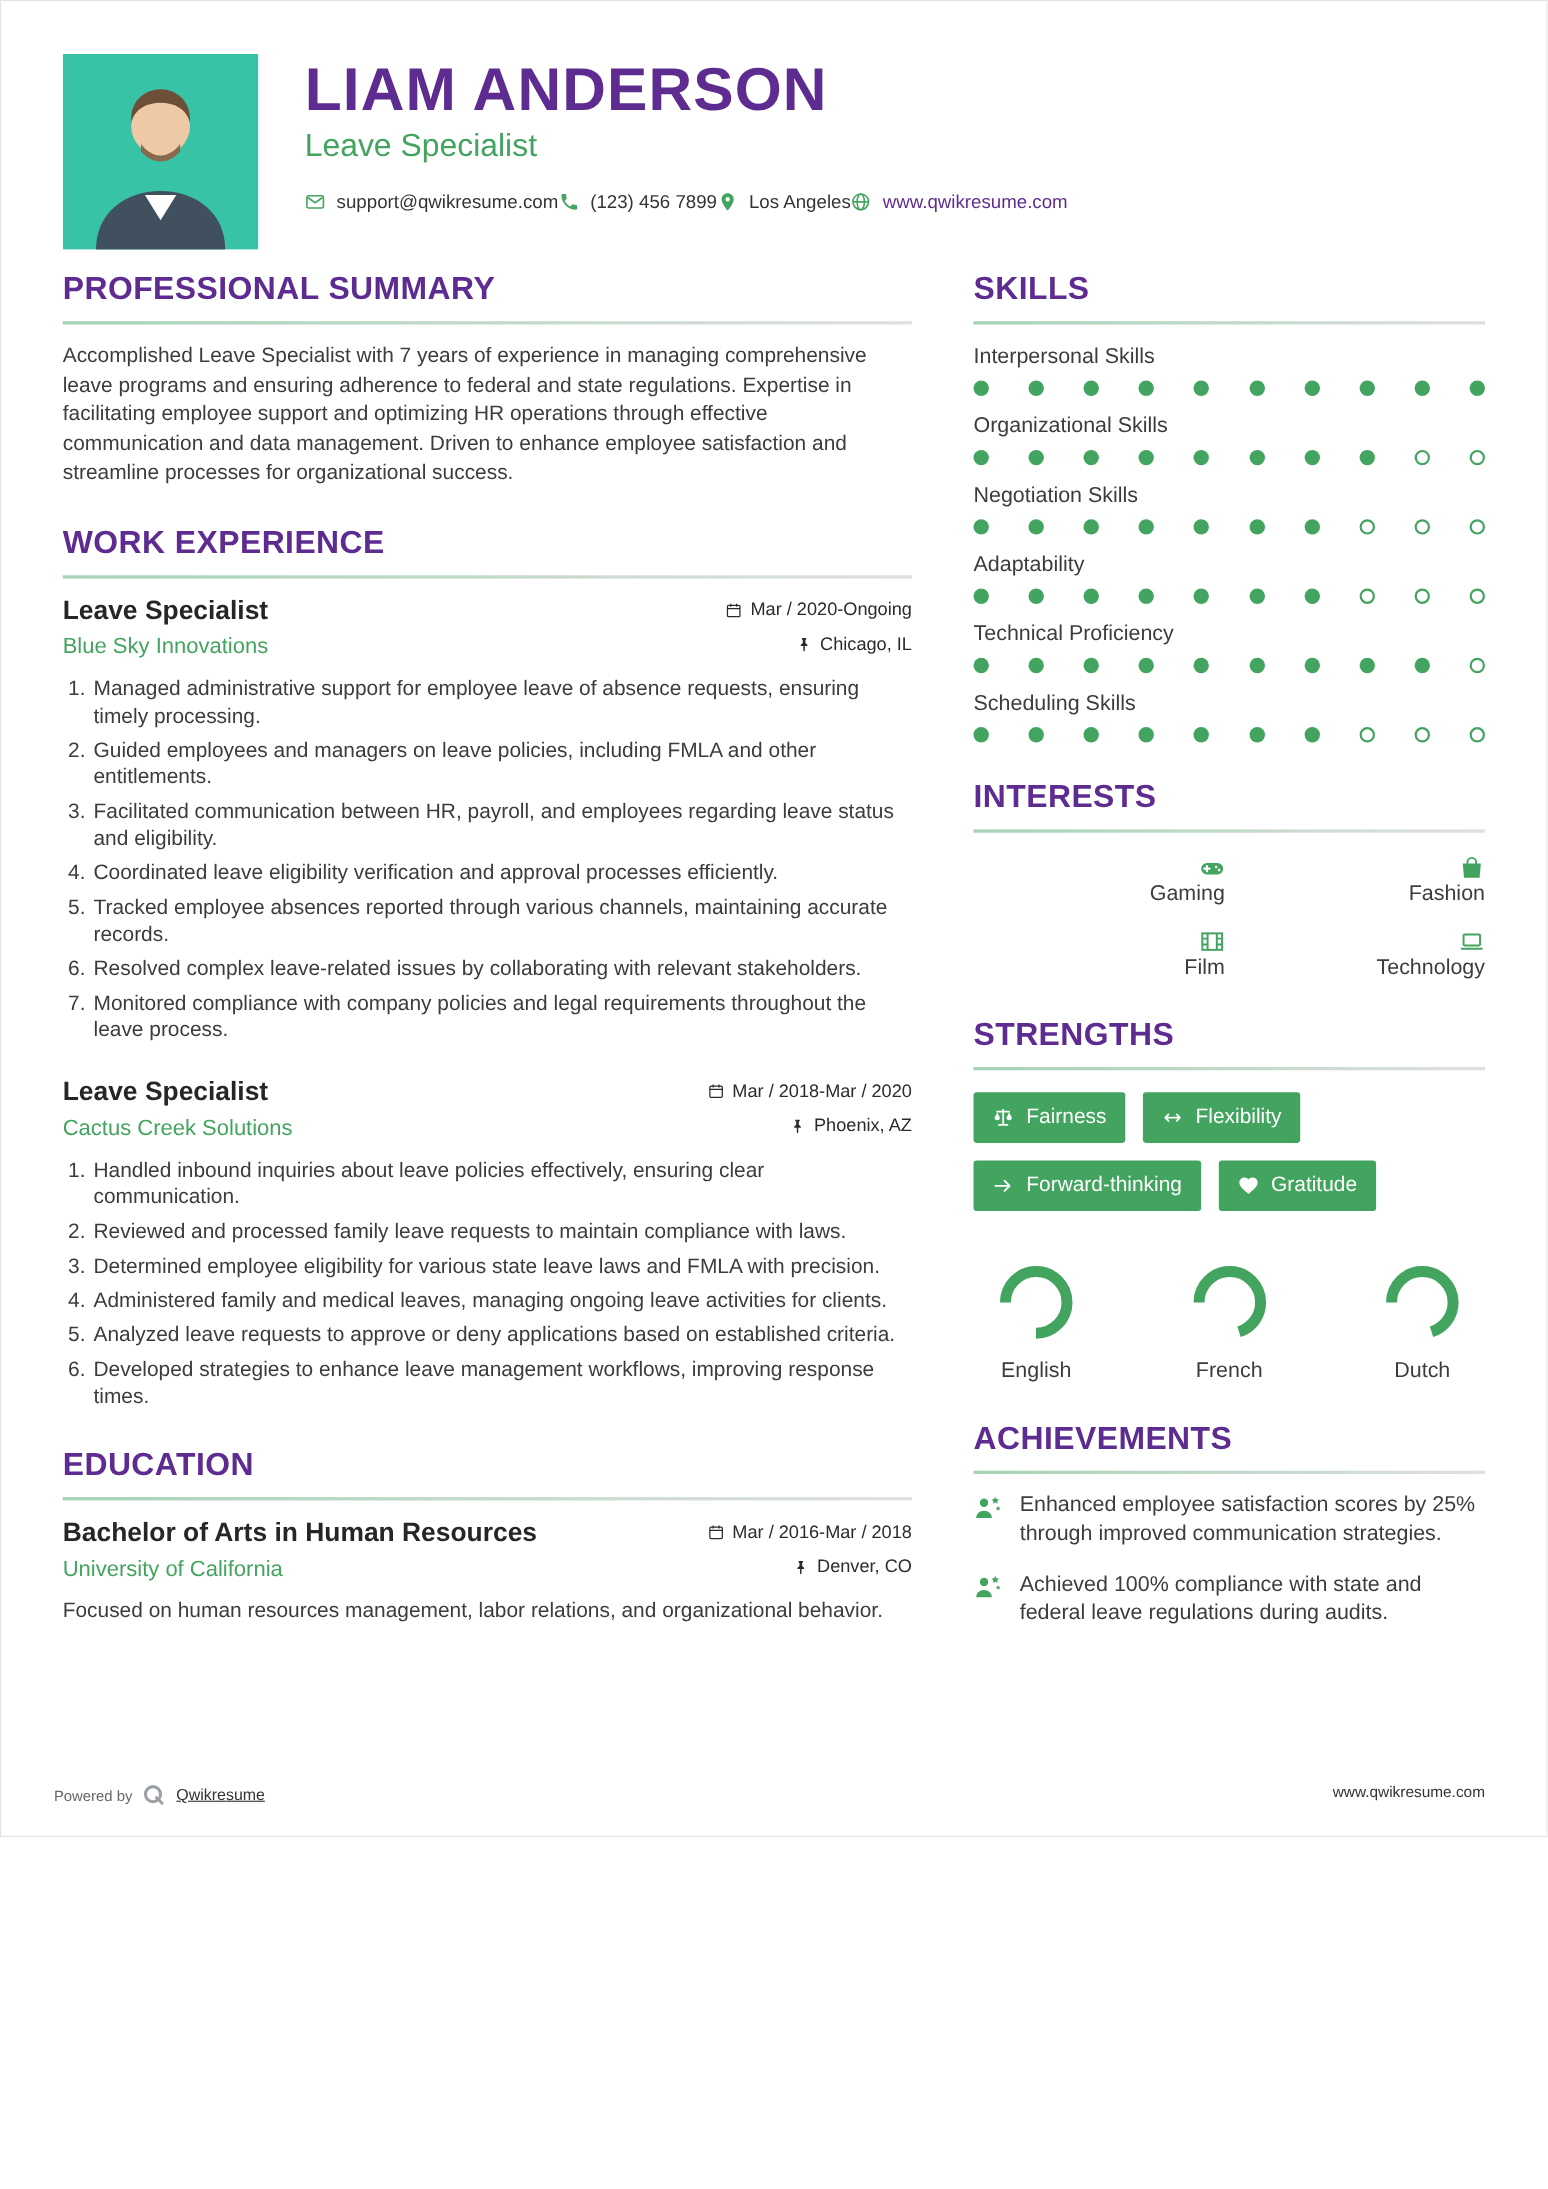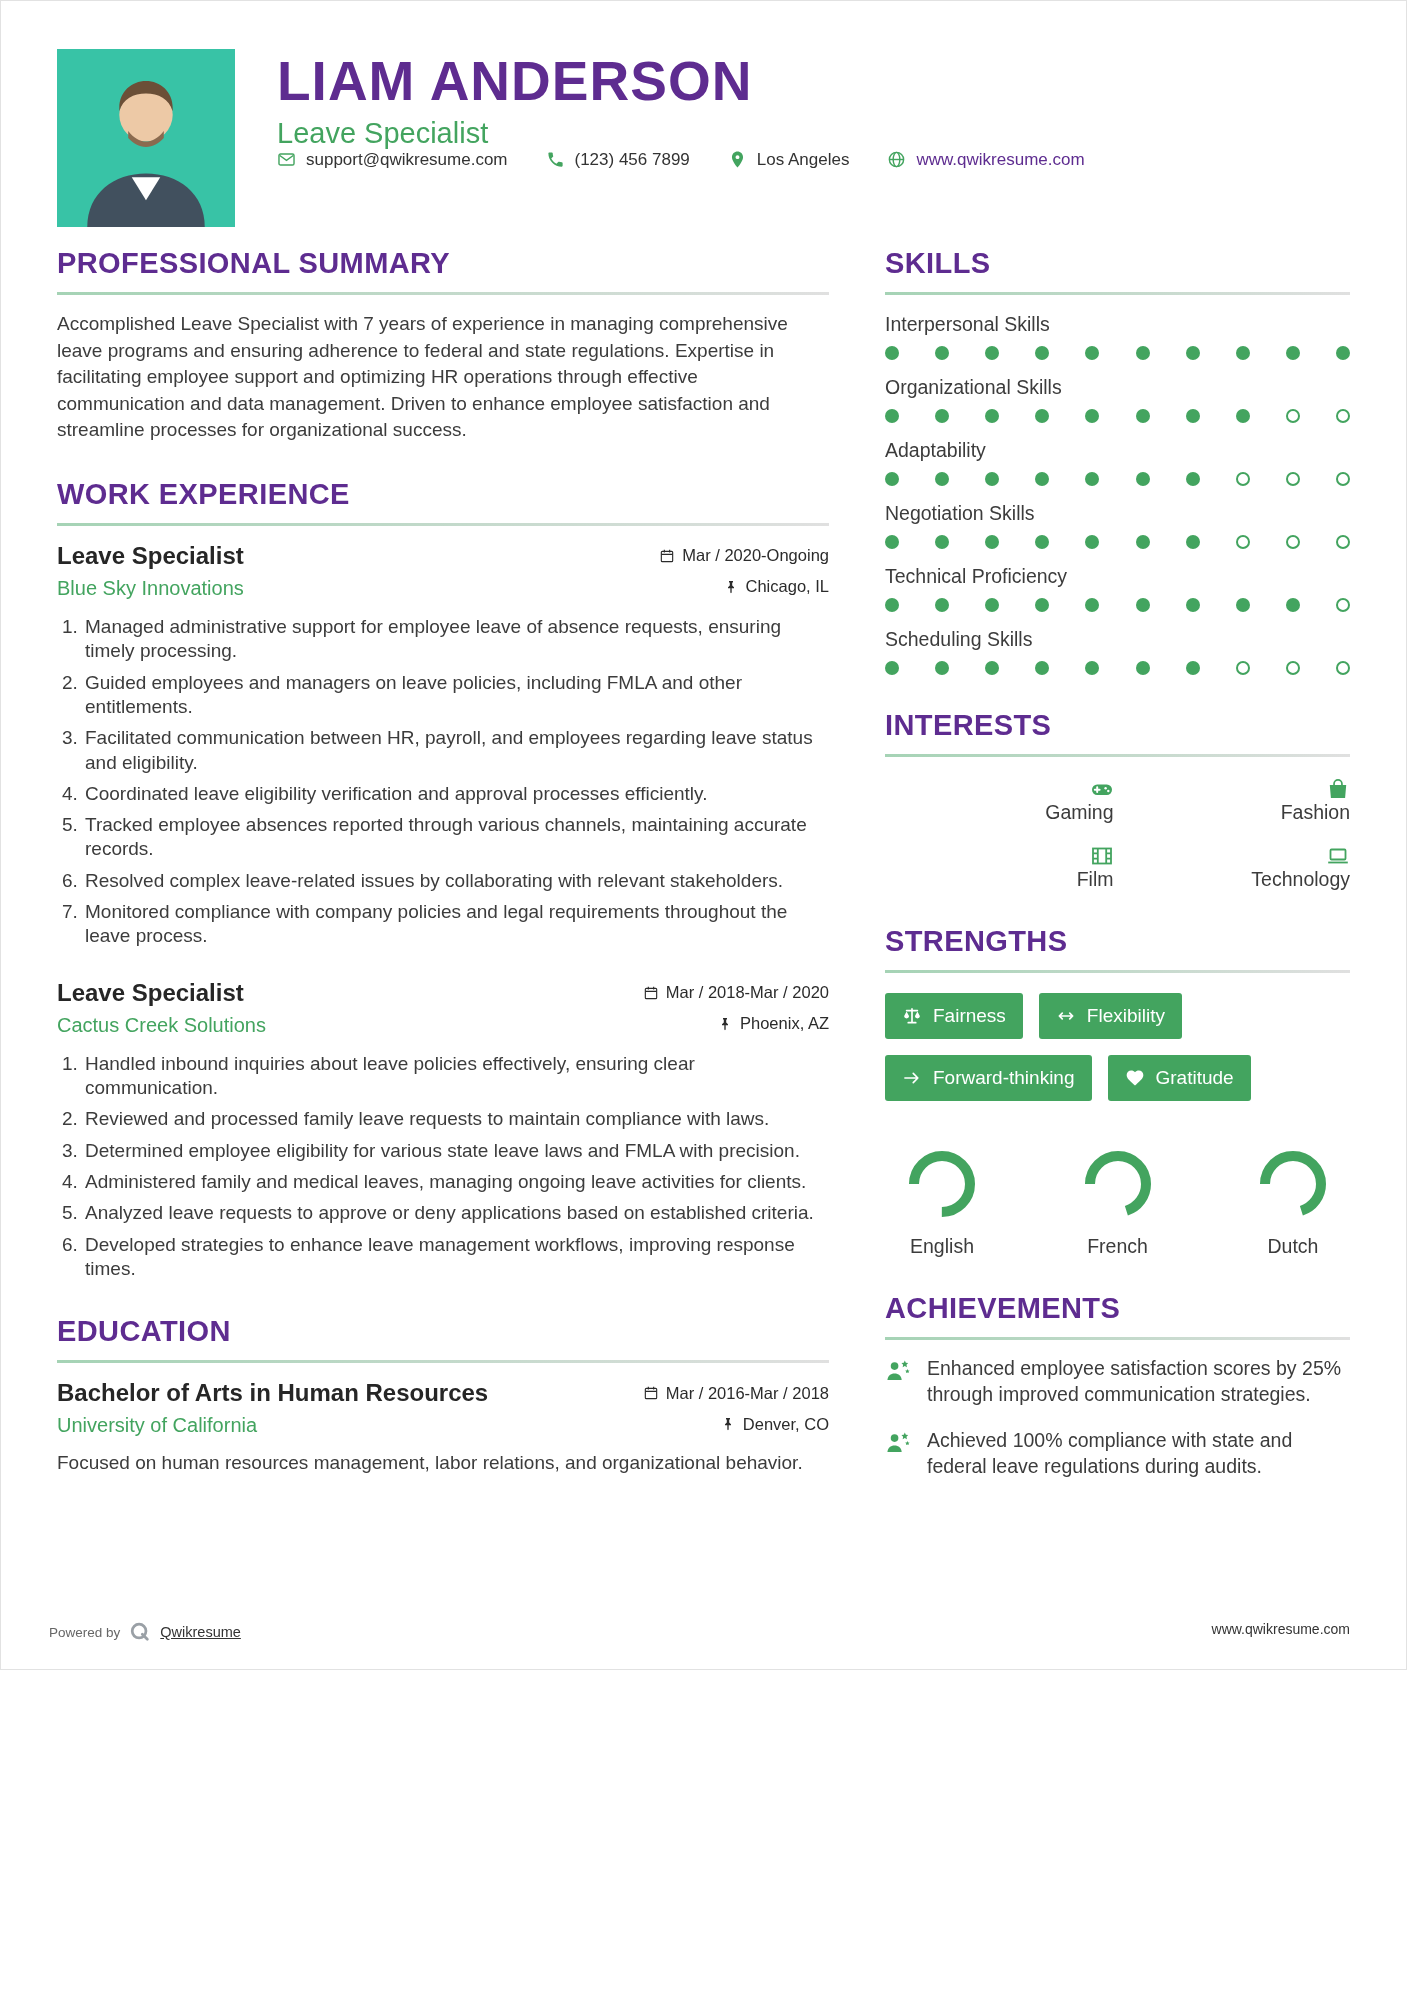--- a/index.html
+++ b/index.html
@@ -11,21 +11,21 @@
   .page{width:1407px;height:1670px;margin:0 auto;position:relative;background:#fff;
         border:1px solid #e2e2e2;padding:48px 56px;overflow:hidden;}
 
   
   .header{display:flex;gap:42px;margin-bottom:20px;}
   .avatar{width:178px;height:178px;flex:none;overflow:hidden;}
   .avatar svg{display:block;width:100%;height:100%;}
   .head-info{padding-top:4px;}
   h1{margin:0;font-size:55px;line-height:1.05;color:var(--purple);letter-spacing:1px;font-weight:bold;}
   .role{font-size:29px;color:var(--green);margin-top:6px;}
-  .contact-row{display:flex;align-items:center;gap:38px;font-size:17px;color:#333;}
+  .contact-row{display:flex;align-items:center;margin-top:24px;font-size:17px;color:#333;}
   .contact{display:flex;align-items:center;gap:10px;}
   .contact svg{width:19px;height:19px;flex:none;}
   .contact.web .ctext{color:var(--purple);}
 
   
   .columns{display:flex;gap:56px;}
   .col-left{width:772px;flex:none;}
   .col-right{flex:1;min-width:0;}
   section{margin-bottom:34px;}
   h2{margin:0 0 16px;font-size:29px;color:var(--purple);letter-spacing:.4px;font-weight:bold;}
@@ -297,37 +297,37 @@
                 <span class="dot"></span>
                 <span class="dot"></span>
                 <span class="dot"></span>
                 <span class="dot"></span>
                 <span class="dot open"></span>
                 <span class="dot open"></span>
               </div>
             </div>
 
             <div class="skill">
+              <div class="skill-name">Negotiation Skills</div>
+              <div class="dots">
+                <span class="dot"></span>
+                <span class="dot"></span>
+                <span class="dot"></span>
+                <span class="dot"></span>
+                <span class="dot"></span>
+                <span class="dot"></span>
+                <span class="dot"></span>
+                <span class="dot open"></span>
+                <span class="dot open"></span>
+                <span class="dot open"></span>
+              </div>
+            </div>
+
+            <div class="skill">
               <div class="skill-name">Adaptability</div>
-              <div class="dots">
-                <span class="dot"></span>
-                <span class="dot"></span>
-                <span class="dot"></span>
-                <span class="dot"></span>
-                <span class="dot"></span>
-                <span class="dot"></span>
-                <span class="dot"></span>
-                <span class="dot open"></span>
-                <span class="dot open"></span>
-                <span class="dot open"></span>
-              </div>
-            </div>
-
-            <div class="skill">
-              <div class="skill-name">Negotiation Skills</div>
               <div class="dots">
                 <span class="dot"></span>
                 <span class="dot"></span>
                 <span class="dot"></span>
                 <span class="dot"></span>
                 <span class="dot"></span>
                 <span class="dot"></span>
                 <span class="dot"></span>
                 <span class="dot open"></span>
                 <span class="dot open"></span>

